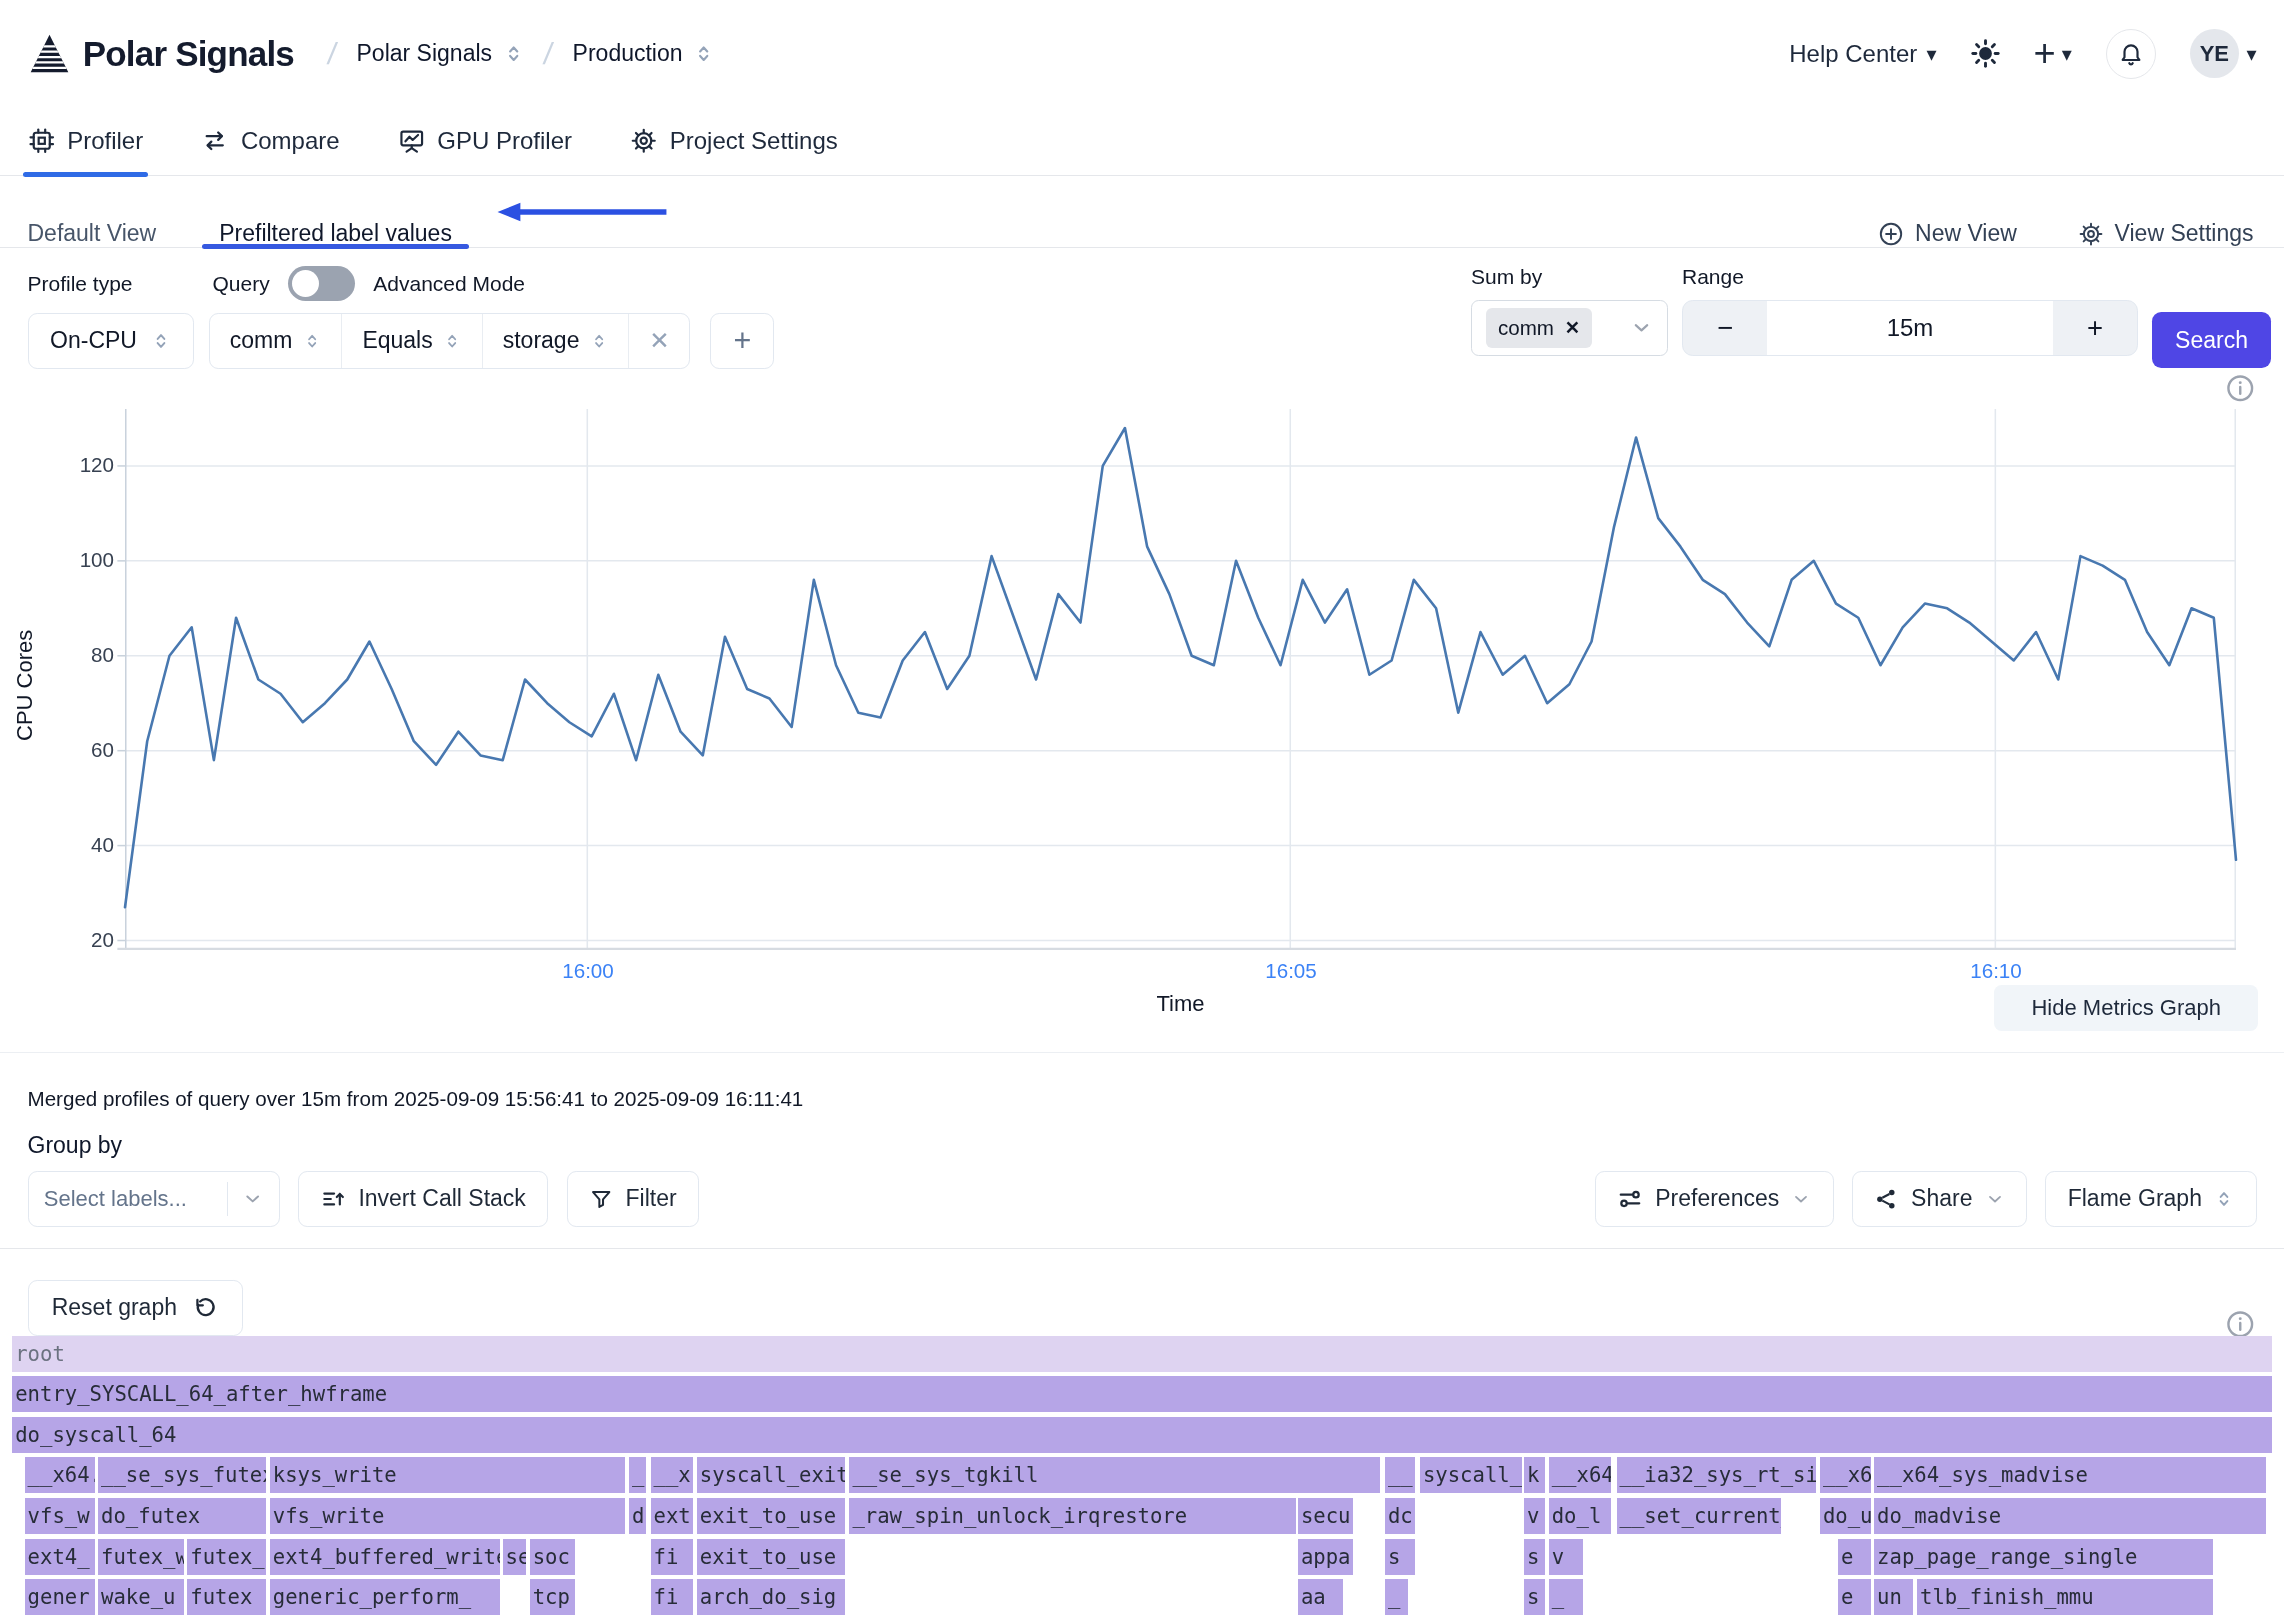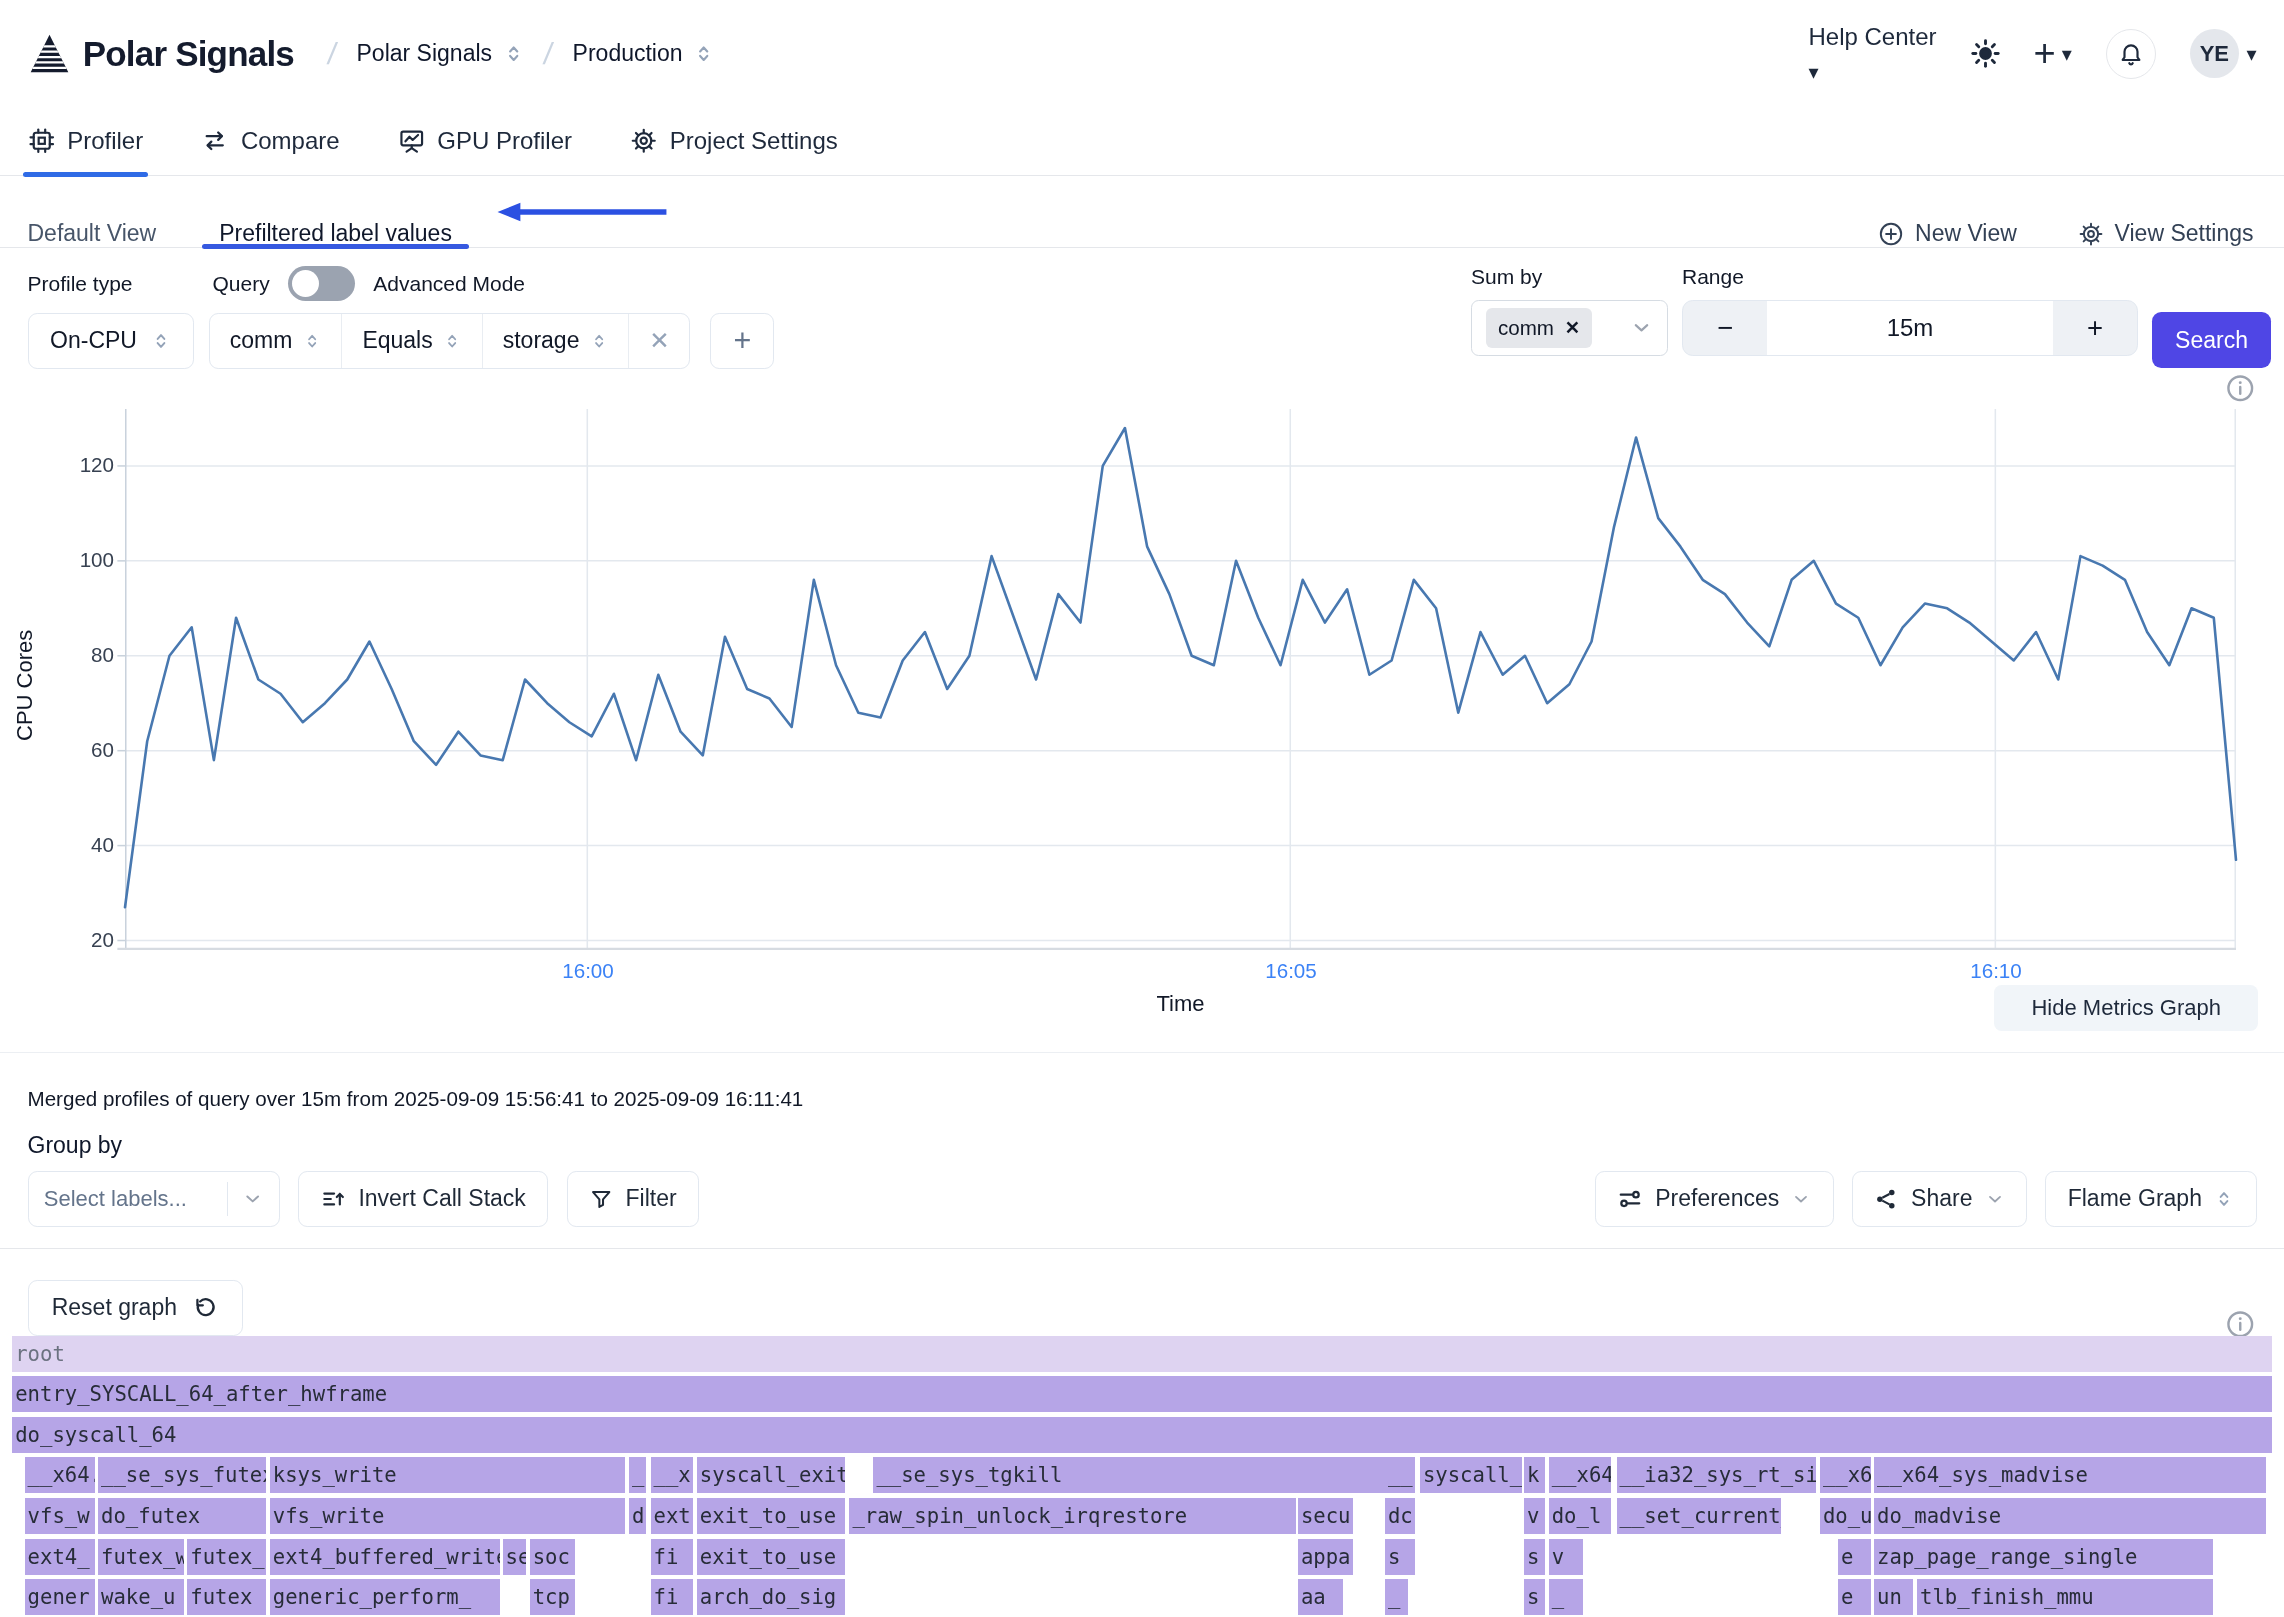--- a/index.html
+++ b/index.html
@@ -8,21 +8,21 @@
 
   
   .header { height:107px; display:flex; align-items:center; padding:0 27.5px; }
   .logo { display:flex; align-items:center; gap:12.2px; }
   .logo-text { font-size:35px; font-weight:700; color:#141b2d; letter-spacing:-0.8px; }
   .crumbs { display:flex; align-items:center; margin-left:34px; gap:20px; }
   .crumb-sep { font-size:30.5px; color:#cbd5e1; font-weight:300; transform:skewX(-8deg); }
   .crumb { display:flex; align-items:center; gap:10.7px; font-size:23px; font-weight:500; color:#0f172a; cursor:pointer; }
   .updown { color:#94a3b8; }
   .header-right { margin-left:auto; display:flex; align-items:center; gap:34px; }
-  .help { display:flex; align-items:flex-start; gap:9.2px; font-size:24px; color:#1e293b;flex-direction:column; }
+  .help { display:flex; align-items:center; gap:9.2px; font-size:24px; color:#1e293b; }
   .caret { font-size:20px; color:#1e293b; }
   .plusmenu { display:flex; align-items:center; gap:6.1px; font-size:38px; font-weight:300; }
   .bell-btn { width:50px; height:50px; border:1.5px solid #e5e7eb; border-radius:50%; display:flex; align-items:center; justify-content:center; color:#1e293b; background:#fff; }
   .avatar-wrap { display:flex; align-items:center; gap:7.6px; }
   .avatar { width:49px; height:49px; border-radius:50%; background:#e4e7ec; display:flex; align-items:center; justify-content:center; font-size:22px; font-weight:600; color:#1e293b; }
 
   
   .main-tabs { height:69px; border-bottom:1.5px solid #e5e7eb; display:flex; align-items:stretch; gap:58px; padding:0 27.5px; }
   .mtab { display:flex; align-items:center; gap:12.2px; font-size:24px; font-weight:500; color:#1e293b; position:relative; cursor:pointer; }
   .mtab.active:after { content:""; position:absolute; left:-4.6px; right:-4.6px; bottom:-1.5px; height:4.6px; background:#2f6be6; border-radius:3.1px; }
@@ -481,21 +481,21 @@
     <div class="frow">
       <div class="fcell" style="left: 0%; width: 100%;">do_syscall_64</div>
     </div>
     <div class="frow">
       <div class="fcell" style="left: 0.55%; width: 3.1%;">__x64.</div>
       <div class="fcell" style="left: 3.8%; width: 7.45%;">__se_sys_futex</div>
       <div class="fcell" style="left: 11.4%; width: 15.7%;">ksys_write</div>
       <div class="fcell" style="left: 27.3%; width: 0.75%;">_</div>
       <div class="fcell" style="left: 28.25%; width: 1.9%;">__x</div>
       <div class="fcell" style="left: 30.3%; width: 6.55%;">syscall_exit_</div>
-      <div class="fcell" style="left: 37.05%; width: 23.5%; margin-left: 24px;">__se_sys_tgkill</div>
+      <div class="fcell" style="left: 37.05%; width: 23.5%;">__se_sys_tgkill</div>
       <div class="fcell" style="left: 60.75%; width: 1.35%;">__</div>
       <div class="fcell" style="left: 62.3%; width: 4.5%;">syscall_</div>
       <div class="fcell" style="left: 66.9%; width: 0.95%;">k</div>
       <div class="fcell" style="left: 68%; width: 2.75%;">__x64</div>
       <div class="fcell" style="left: 71%; width: 8.85%;">__ia32_sys_rt_sig</div>
       <div class="fcell" style="left: 80%; width: 2.25%;">__x6</div>
       <div class="fcell" style="left: 82.4%; width: 17.35%;">__x64_sys_madvise</div>
     </div>
     <div class="frow">
       <div class="fcell" style="left: 0.55%; width: 3.1%;">vfs_w</div>

